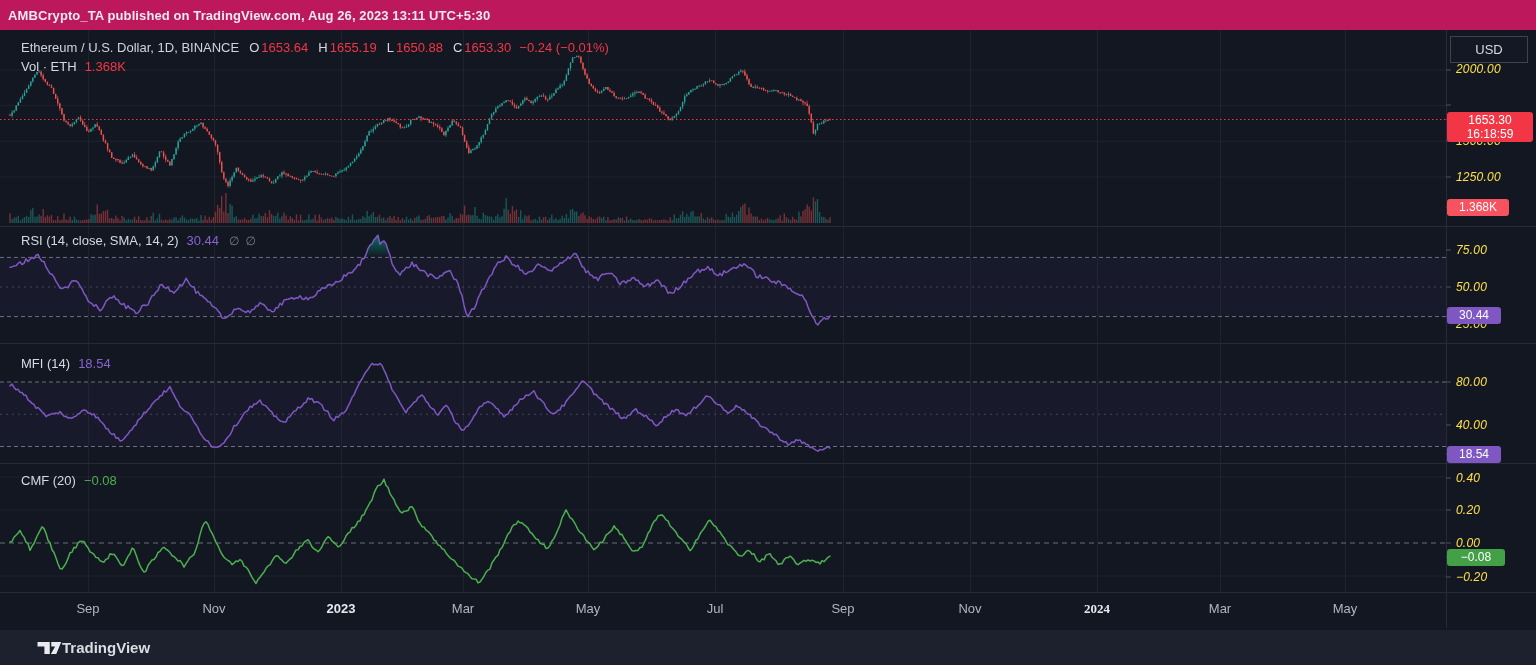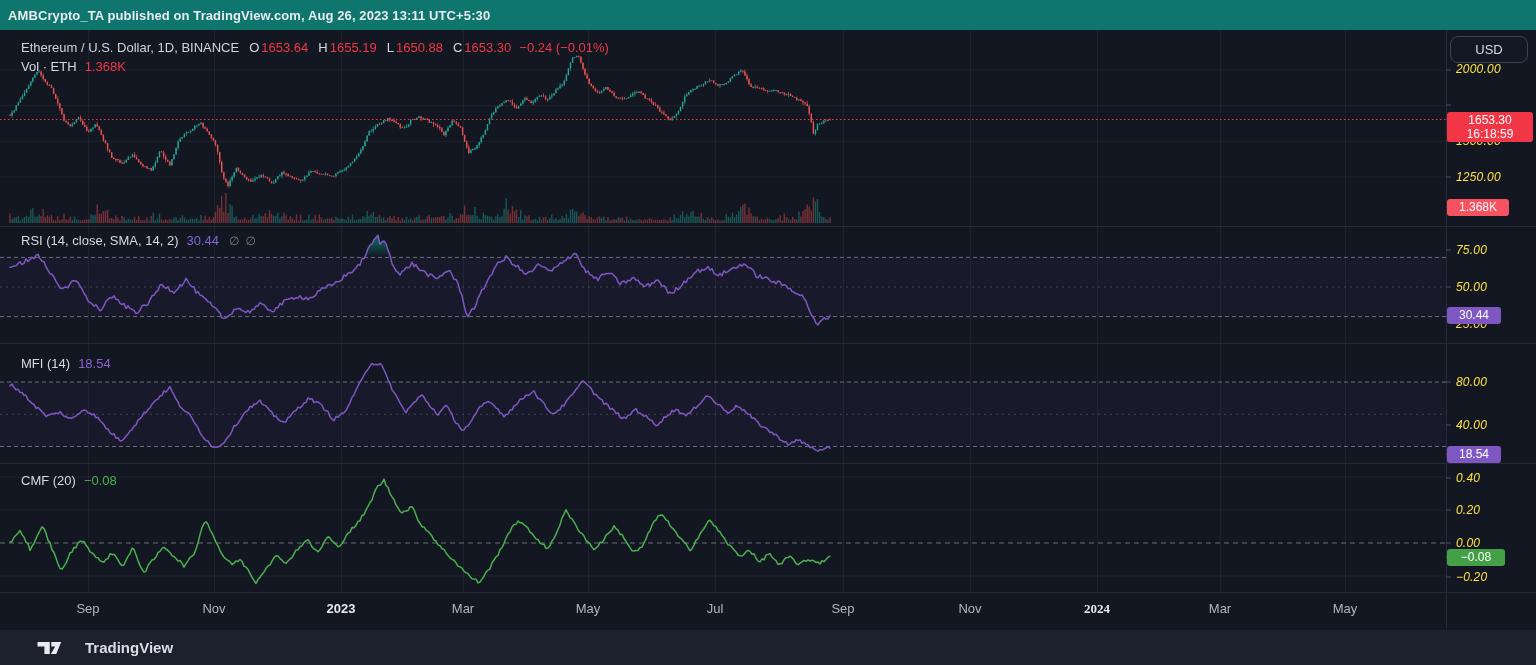--- a/index.html
+++ b/index.html
@@ -1,36 +1,36 @@
 <!DOCTYPE html>
 <html><head>
 <meta charset="utf-8">
 <style>
   html,body{margin:0;padding:0;background:#131722;font-family:"Liberation Sans",sans-serif;}
   .stage{position:relative;width:1536px;height:665px;overflow:hidden;background:#131722;}
-  .topbar{position:absolute;left:0;top:0;width:100%;height:30px;background:#0f766e;display:flex;align-items:center;box-sizing:border-box;padding-left:8px;z-index:6;}
+  .topbar{position:absolute;left:0;top:0;width:100%;height:30px;background:#be185d;display:flex;align-items:center;box-sizing:border-box;padding-left:8px;z-index:6;}
   .topbar span{color:#e8eaf0;font-size:13px;font-weight:700;letter-spacing:.1px;}
   #chart-svg{position:absolute;left:0;top:0;z-index:0;}
   .legend{position:absolute;z-index:4;display:flex;align-items:flex-end;white-space:nowrap;font-size:13px;color:#d1d4dc;}
   .legend .gap8{margin-left:8px}.legend .gap10{margin-left:10px}.legend .gap6{margin-left:6px}
   .l-k{color:#d6d9e0}.red{color:#f23645}.purple{color:#8a63d2}.green{color:#4caf50}
   .muted{color:#787b86;font-size:12px}
   .l-grp{display:flex;gap:2px;margin-left:10px}
   .axlab{position:absolute;left:1456px;z-index:2;font-size:12px;color:#fde047;letter-spacing:.2px;line-height:15px;font-style:italic;}
   .badge{position:absolute;left:1447px;z-index:3;color:#fff;font-size:12px;border-radius:3px;text-align:center;}
   .badge.b-price{top:112px;width:86px;background:#f23645;padding:1px 0;line-height:14px;}
   .badge.b-vol{top:199px;width:62px;height:17px;line-height:17px;background:#f7525f;}
   .badge.b-rsi{top:307px;width:54px;height:17px;line-height:17px;background:#7e57c2;}
   .badge.b-mfi{top:446px;width:54px;height:17px;line-height:17px;background:#7e57c2;}
   .badge.b-cmf{top:549px;width:58px;height:17px;line-height:17px;background:#43a047;}
-  .usd-btn{position:absolute;left:1450px;top:36px;width:76px;height:25px;border:1px solid #40434f;border-radius:8px;background:#141824;color:#d6d9e1;font-size:13px;display:flex;align-items:center;justify-content:center;z-index:4;cursor:pointer;}
+  .usd-btn{position:absolute;left:1450px;top:36px;width:76px;height:25px;border:1px solid #40434f;border-radius:0;background:#141824;color:#d6d9e1;font-size:13px;display:flex;align-items:center;justify-content:center;z-index:4;cursor:pointer;}
   .timeaxis{position:absolute;left:0;top:593px;width:1446px;height:35px;z-index:2;}
   .tlab{position:absolute;top:8px;width:60px;margin-left:-30px;text-align:center;font-size:13px;color:#b2b5be;}
   .tlab.bold{color:#e6e8ee;font-weight:700;}
-  .footer{position:absolute;left:0;top:630px;width:100%;height:35px;background:#1d212e;display:flex;align-items:center;box-sizing:border-box;padding-left:36px;gap:23px;z-index:6;}
+  .footer{position:absolute;left:0;top:630px;width:100%;height:35px;background:#1d212e;display:flex;align-items:center;box-sizing:border-box;padding-left:36px;gap:0;z-index:6;}
   .brand{color:#dadde4;font-size:15px;font-weight:700;}
 </style>
 </head>
 <body>
 
 <div class="stage">
 
   <div class="topbar">
     <span>AMBCrypto_TA published on TradingView.com, Aug 26, 2023 13:11 UTC+5:30</span>
   </div>

